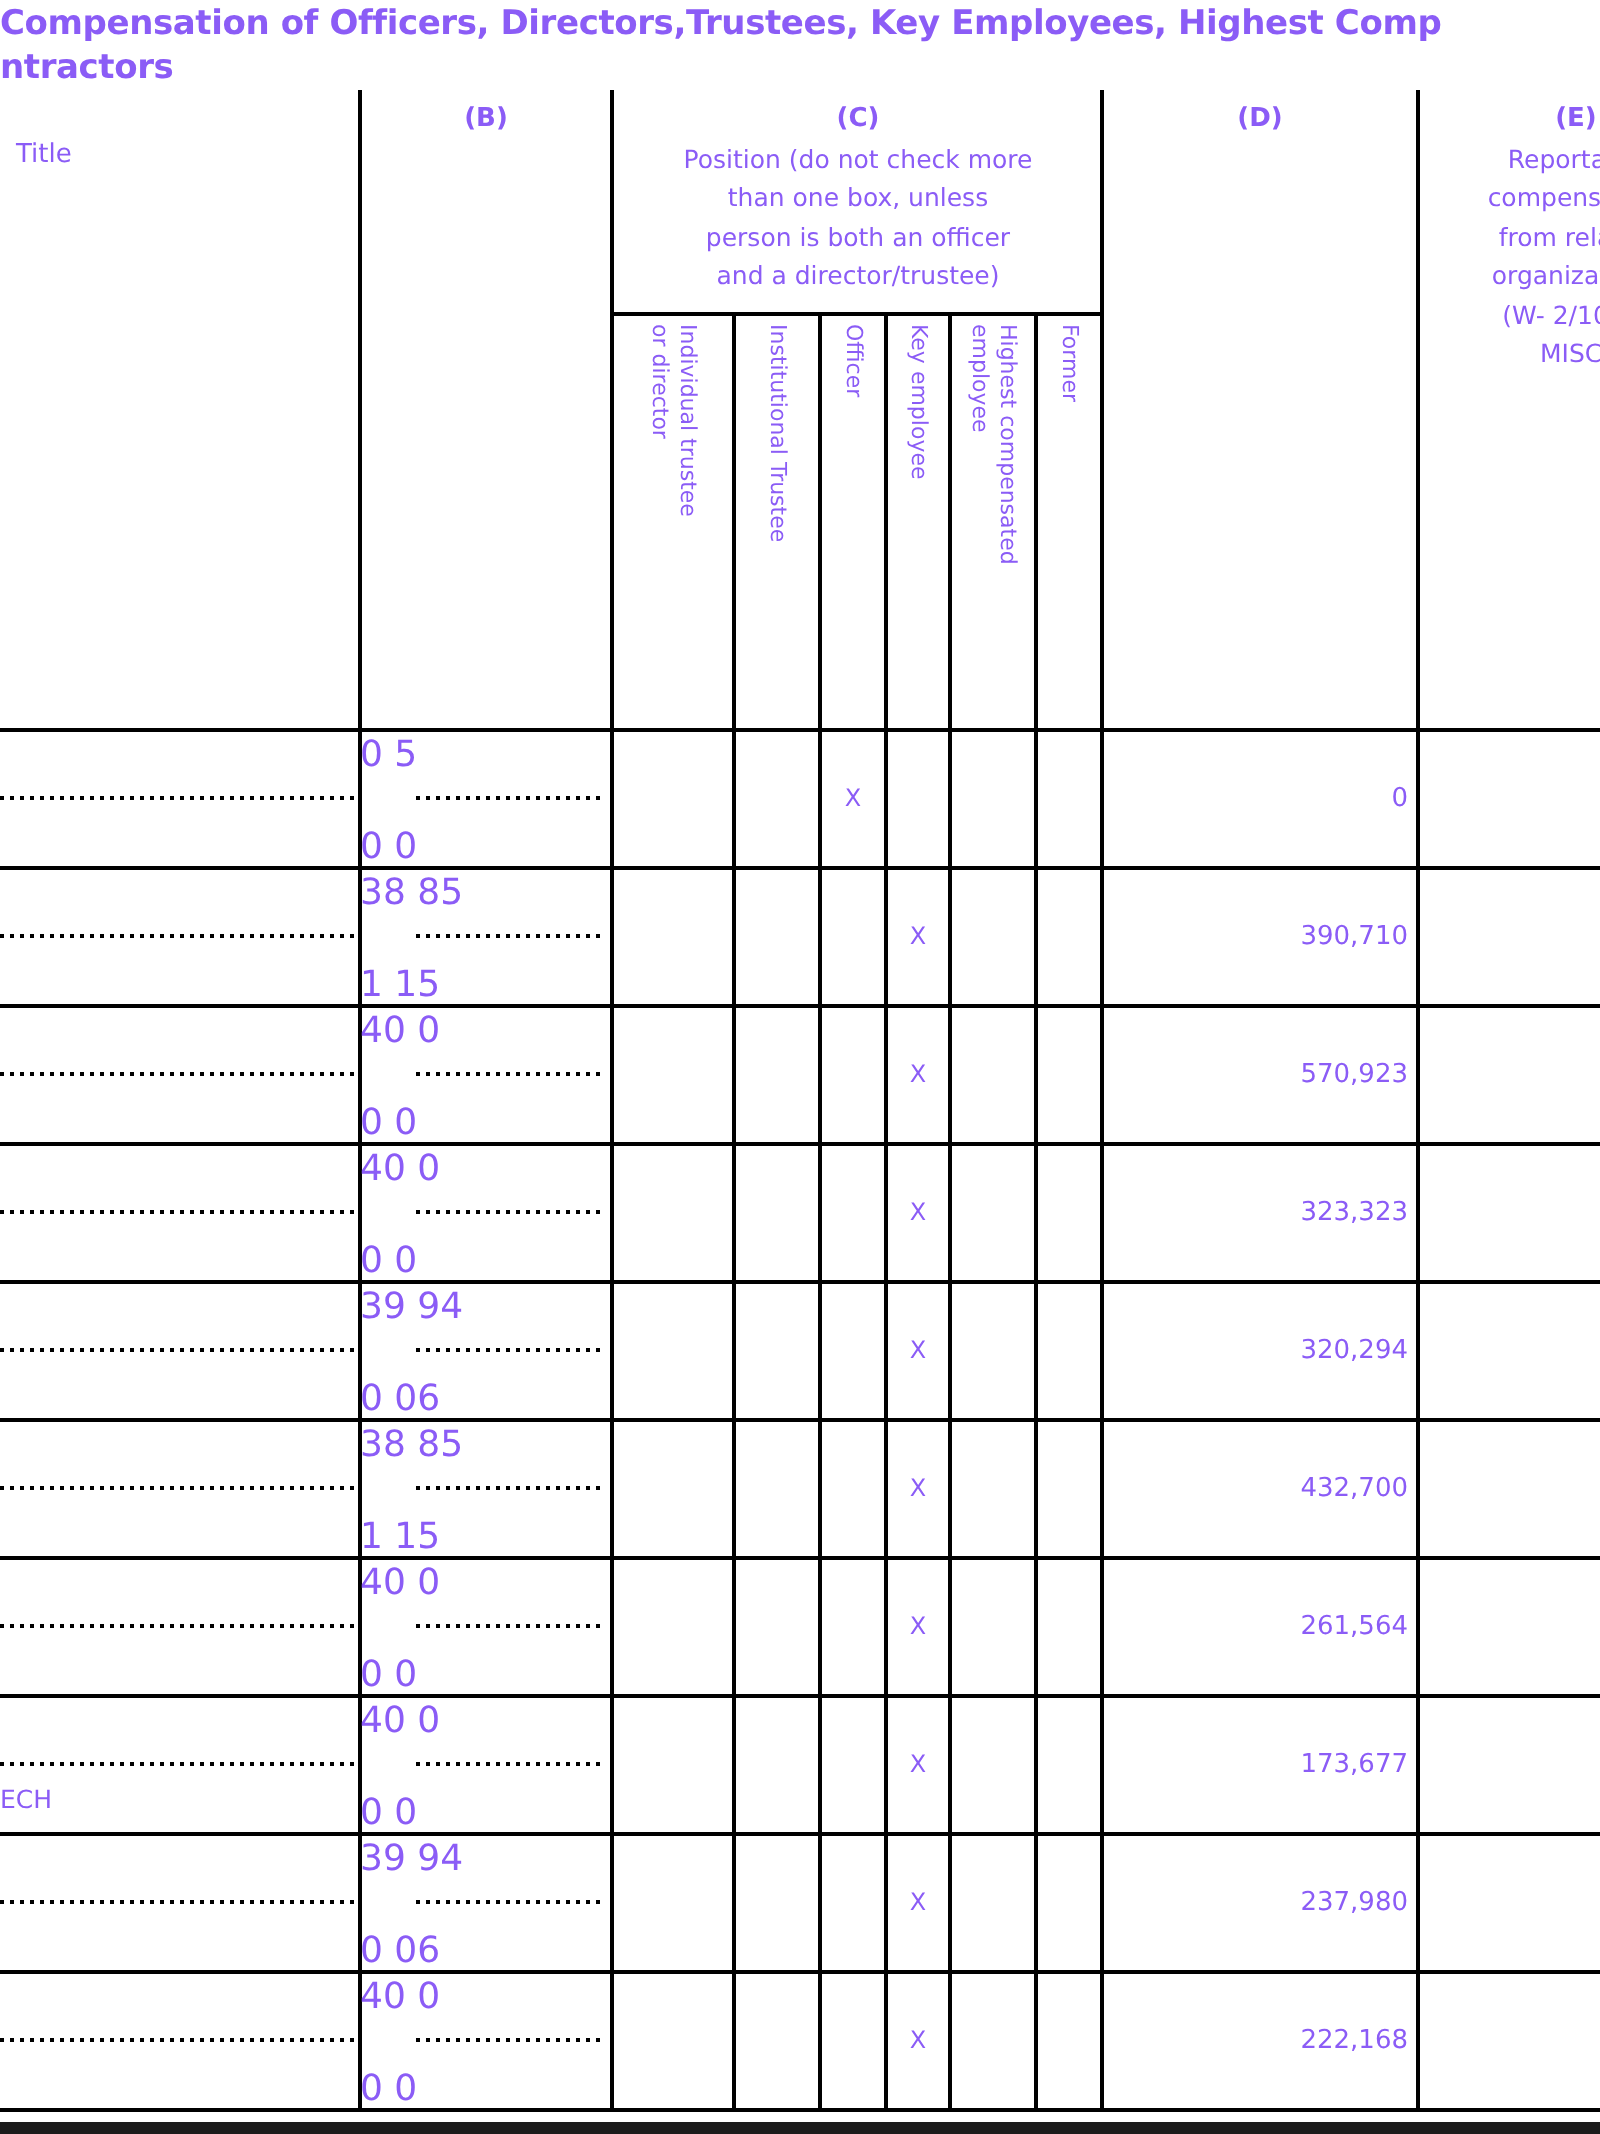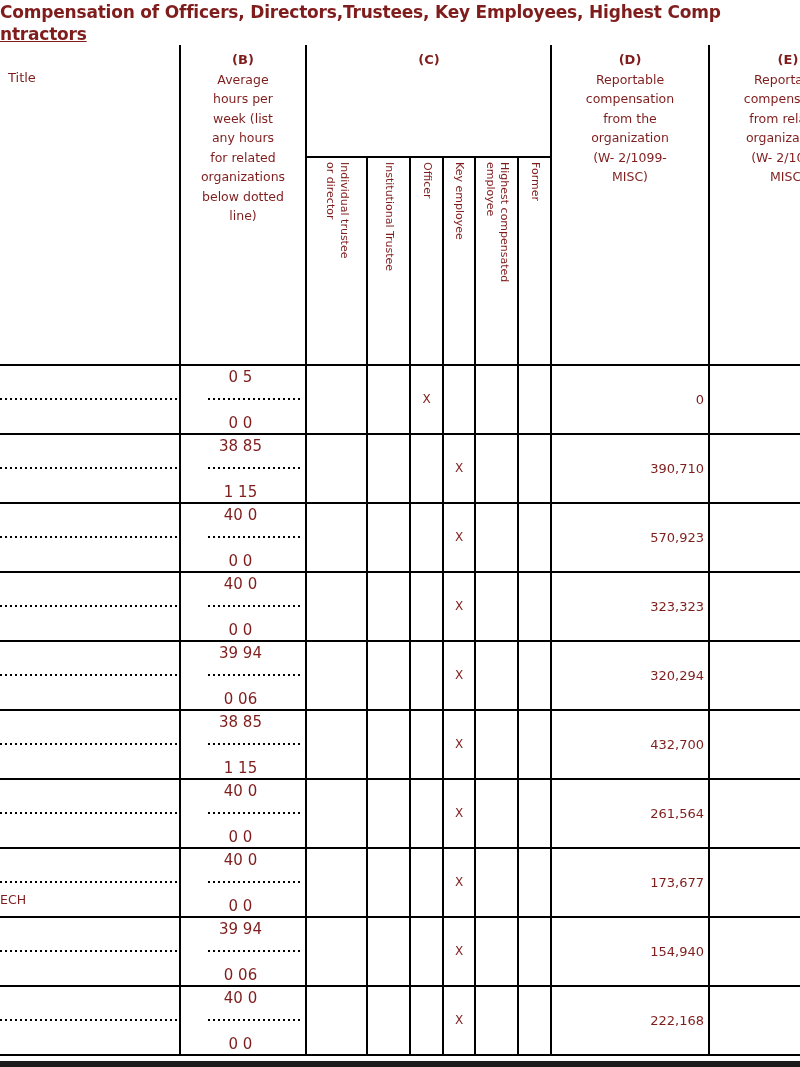--- a/index.html
+++ b/index.html
@@ -1,20 +1,20 @@
 <!DOCTYPE html>
 <html><head>
 <meta charset="utf-8">
 <style>
   html,body{margin:0;padding:0;background:#fff;}
   .page{position:relative;width:800px;height:1067px;background:#ffffff;overflow:hidden;
-        font-family:"DejaVu Sans","Liberation Sans",sans-serif;color:#7f1d1d;}
+        font-family:"DejaVu Sans","Liberation Sans",sans-serif;color:#8b5cf6;}
   .heading{position:absolute;left:0;font-weight:bold;font-size:17px;white-space:nowrap;letter-spacing:-0.2px;}
   .h1{top:2px;}
-  .h2{top:24px;text-decoration:underline;}
+  .h2{top:24px;}
   .vline,.hline{position:absolute;background:#000;}
   .vline{width:2px;}
   .hline{height:2px;}
   .bar{position:absolute;left:0;width:800px;top:1061px;height:6px;background:#1b1b1b;}
   .col-a-label{position:absolute;left:8px;top:70px;font-size:13px;}
   .hdrblock{position:absolute;top:50px;text-align:center;font-size:12.5px;line-height:19.5px;}
   .hdrblock .txt{white-space:pre-line;}
   .tag{font-weight:bold;font-size:13px;}
   .b-hdr{left:180px;width:126px;}
   .c-hdr{left:306px;width:246px;}
@@ -27,21 +27,21 @@
   .s3,.k3{left:410px;width:33px;}
   .s4,.k4{left:443px;width:32px;}
   .s5,.k5{left:475px;width:43px;}
   .s6,.k6{left:518px;width:33px;}
   .row{position:absolute;left:0;width:800px;height:69px;}
   .dots{position:absolute;height:2px;top:33px;
         background:repeating-linear-gradient(to right,#000 0 2px,transparent 2px 5px);}
   .t-dots{left:0;width:177px;}
   .b-dots{left:208px;width:94px;}
   .t-note{position:absolute;left:0;top:44px;font-size:12.5px;}
-  .hours{position:absolute;left:180px;width:121px;text-align:center;font-size:15px;line-height:15px;}
+  .hours{position:absolute;left:180px;width:121px;text-align:left;font-size:18px;line-height:15px;}
   .hrs-top{top:5px;}
   .hrs-bot{top:51px;}
   .chk{position:absolute;top:27px;text-align:center;font-size:12px;line-height:15px;}
   .amt{position:absolute;left:553px;width:151px;top:27px;text-align:right;font-size:13px;line-height:15px;}
 </style>
 </head>
 <body>
 
 <div class="page">
 
@@ -68,32 +68,28 @@
   <div class="hline" style="left:0;top:847px;width:800px;"></div>
   <div class="hline" style="left:0;top:916px;width:800px;"></div>
   <div class="hline" style="left:0;top:985px;width:800px;"></div>
   <div class="hline" style="left:0;top:1054px;width:800px;"></div>
   <div class="bar"></div>
 
   <div class="col-a-label">Title</div>
 
   <div class="hdrblock b-hdr">
     <div class="tag">(B)</div>
-    <div class="txt">Average
-hours per
-week (list
-any hours
-for related
-organizations
-below dotted
-line)</div>
   </div>
 
   <div class="hdrblock c-hdr">
     <div class="tag">(C)</div>
+    <div class="txt">Position (do not check more
+than one box, unless
+person is both an officer
+and a director/trustee)</div>
   </div>
 
   <div class="sub s1">
       <span>Individual trustee
 or director</span>
     </div>
   <div class="sub s2">
       <span>Institutional Trustee</span>
     </div>
   <div class="sub s3">
@@ -105,26 +101,20 @@
   <div class="sub s5">
       <span>Highest compensated
 employee</span>
     </div>
   <div class="sub s6">
       <span>Former</span>
     </div>
 
   <div class="hdrblock d-hdr">
     <div class="tag">(D)</div>
-    <div class="txt">Reportable
-compensation
-from the
-organization
-(W- 2/1099-
-MISC)</div>
   </div>
 
   <div class="hdrblock e-hdr">
     <div class="tag">(E)</div>
     <div class="txt">Reportable
 compensation
 from related
 organizations
 (W- 2/1099-
 MISC)</div>
@@ -255,21 +245,21 @@
     <div class="t-note"></div>
     <div class="hours hrs-top">39 94</div>
     <div class="dots b-dots"></div>
     <div class="hours hrs-bot">0 06</div>
     <div class="chk k1"></div>
     <div class="chk k2"></div>
     <div class="chk k3"></div>
     <div class="chk k4">X</div>
     <div class="chk k5"></div>
     <div class="chk k6"></div>
-    <div class="amt">154,940</div>
+    <div class="amt">237,980</div>
   </div>
 
   <div class="row" style="top:986px">
     <div class="dots t-dots"></div>
     <div class="t-note"></div>
     <div class="hours hrs-top">40 0</div>
     <div class="dots b-dots"></div>
     <div class="hours hrs-bot">0 0</div>
     <div class="chk k1"></div>
     <div class="chk k2"></div>

